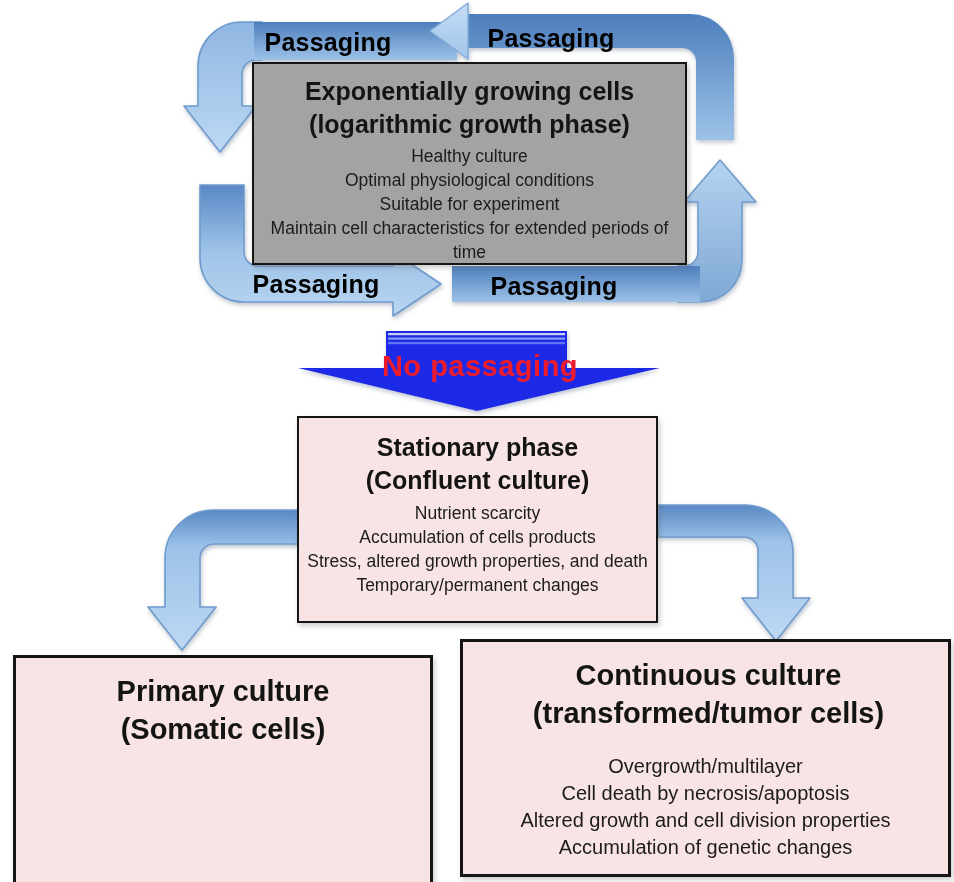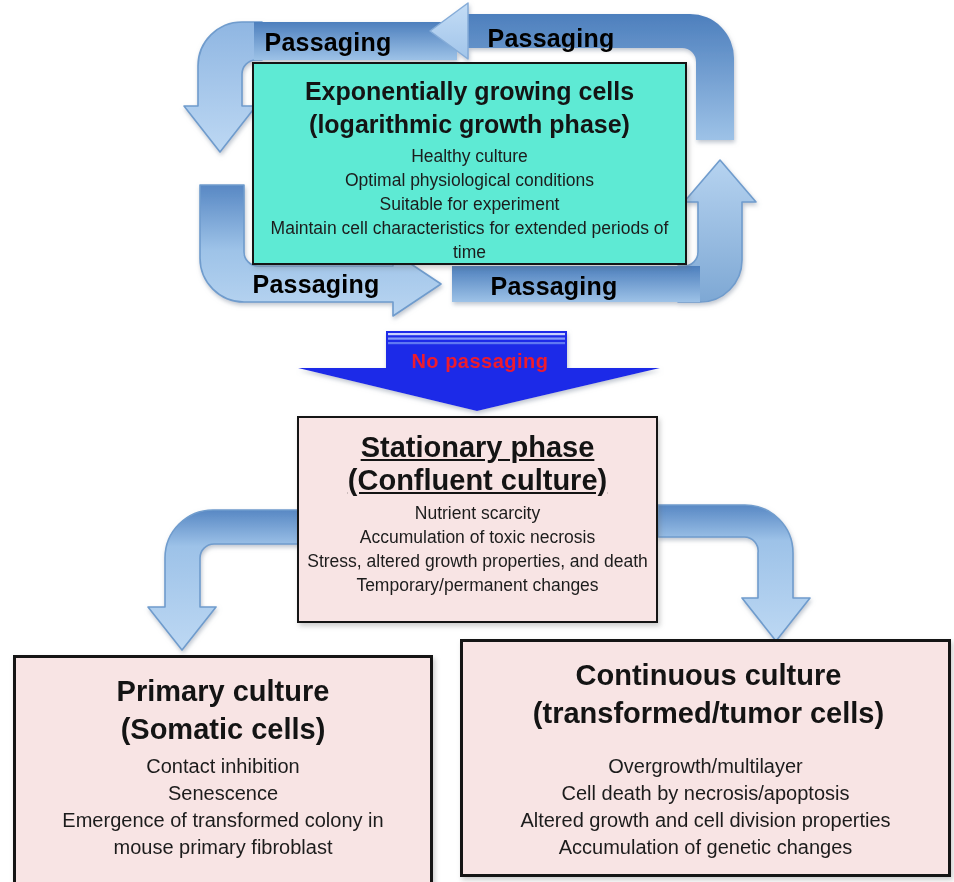--- a/index.html
+++ b/index.html
@@ -13,37 +13,37 @@
     position:absolute;z-index:3;width:170px;text-align:center;
     font-weight:700;font-size:25px;color:#000000;letter-spacing:0.2px;
   }
   #pass-tl{left:243px;top:28px;}
   #pass-tr{left:466px;top:24px;}
   #pass-bl{left:231px;top:270px;}
   #pass-br{left:469px;top:272px;}
 
   .no-pass{
     position:absolute;z-index:3;left:372px;top:350px;width:216px;text-align:center;
-    font-weight:700;font-size:20px;color:#ee1b2d;letter-spacing:0.5px;
+    font-weight:700;font-size:29px;color:#ee1b2d;letter-spacing:0.5px;
   }
 
   .box{
     position:absolute;z-index:2;box-sizing:border-box;text-align:center;
     border:2px solid #151515;box-shadow:2px 3px 5px rgba(110,110,110,0.35);
   }
   .box .title{font-weight:700;color:#141414;}
   .box .detail{color:#1c1c1c;}
 
-  .box-exponential{left:252px;top:62px;width:435px;height:203px;background:#5eead4;padding-top:11px;}
+  .box-exponential{left:252px;top:62px;width:435px;height:203px;background:#a3a3a3;padding-top:11px;}
   .box-exponential .title{font-size:25px;line-height:33px;}
   .box-exponential .details{margin-top:3px;}
   .box-exponential .detail{font-size:17.5px;line-height:24px;padding:0 10px;}
 
   .box-stationary{left:297px;top:416px;width:361px;height:207px;background:#f8e4e4;padding-top:13px;}
-  .box-stationary .title{font-size:29px;line-height:33px;text-decoration:underline;}
+  .box-stationary .title{font-size:25px;line-height:33px;}
   .box-stationary .details{margin-top:4px;}
   .box-stationary .detail{font-size:17.5px;line-height:24px;padding:0 6px;}
 
   .box-primary{left:13px;top:655px;width:420px;height:248px;background:#f8e4e4;border-width:3px;padding-top:14px;}
   .box-primary .title{font-size:29px;line-height:38px;}
   .box-primary .details{margin-top:5px;}
   .box-primary .detail{font-size:20px;line-height:27px;padding:0 24px;}
 
   .box-continuous{left:460px;top:639px;width:491px;height:238px;background:#f8e4e4;border-width:3px;padding-top:14px;}
   .box-continuous .title{font-size:29px;line-height:38px;padding-left:6px;}
@@ -134,34 +134,29 @@
       <div class="detail">Suitable for experiment</div>
       <div class="detail">Maintain cell characteristics for extended periods of time</div>
     </div>
   </div>
 
   <div class="box box-stationary">
     <div class="title">Stationary phase</div>
     <div class="title">(Confluent culture)</div>
     <div class="details">
       <div class="detail">Nutrient scarcity</div>
-      <div class="detail">Accumulation of toxic necrosis</div>
+      <div class="detail">Accumulation of cells products</div>
       <div class="detail">Stress, altered growth properties, and death</div>
       <div class="detail">Temporary/permanent changes</div>
     </div>
   </div>
 
   <div class="box box-primary">
     <div class="title">Primary culture</div>
     <div class="title">(Somatic cells)</div>
-    <div class="details">
-      <div class="detail">Contact inhibition</div>
-      <div class="detail">Senescence</div>
-      <div class="detail">Emergence of transformed colony in mouse primary fibroblast</div>
-    </div>
   </div>
 
   <div class="box box-continuous">
     <div class="title">Continuous culture</div>
     <div class="title">(transformed/tumor cells)</div>
     <div class="details">
       <div class="detail">Overgrowth/multilayer</div>
       <div class="detail">Cell death by necrosis/apoptosis</div>
       <div class="detail">Altered growth and cell division properties</div>
       <div class="detail">Accumulation of genetic changes</div>

